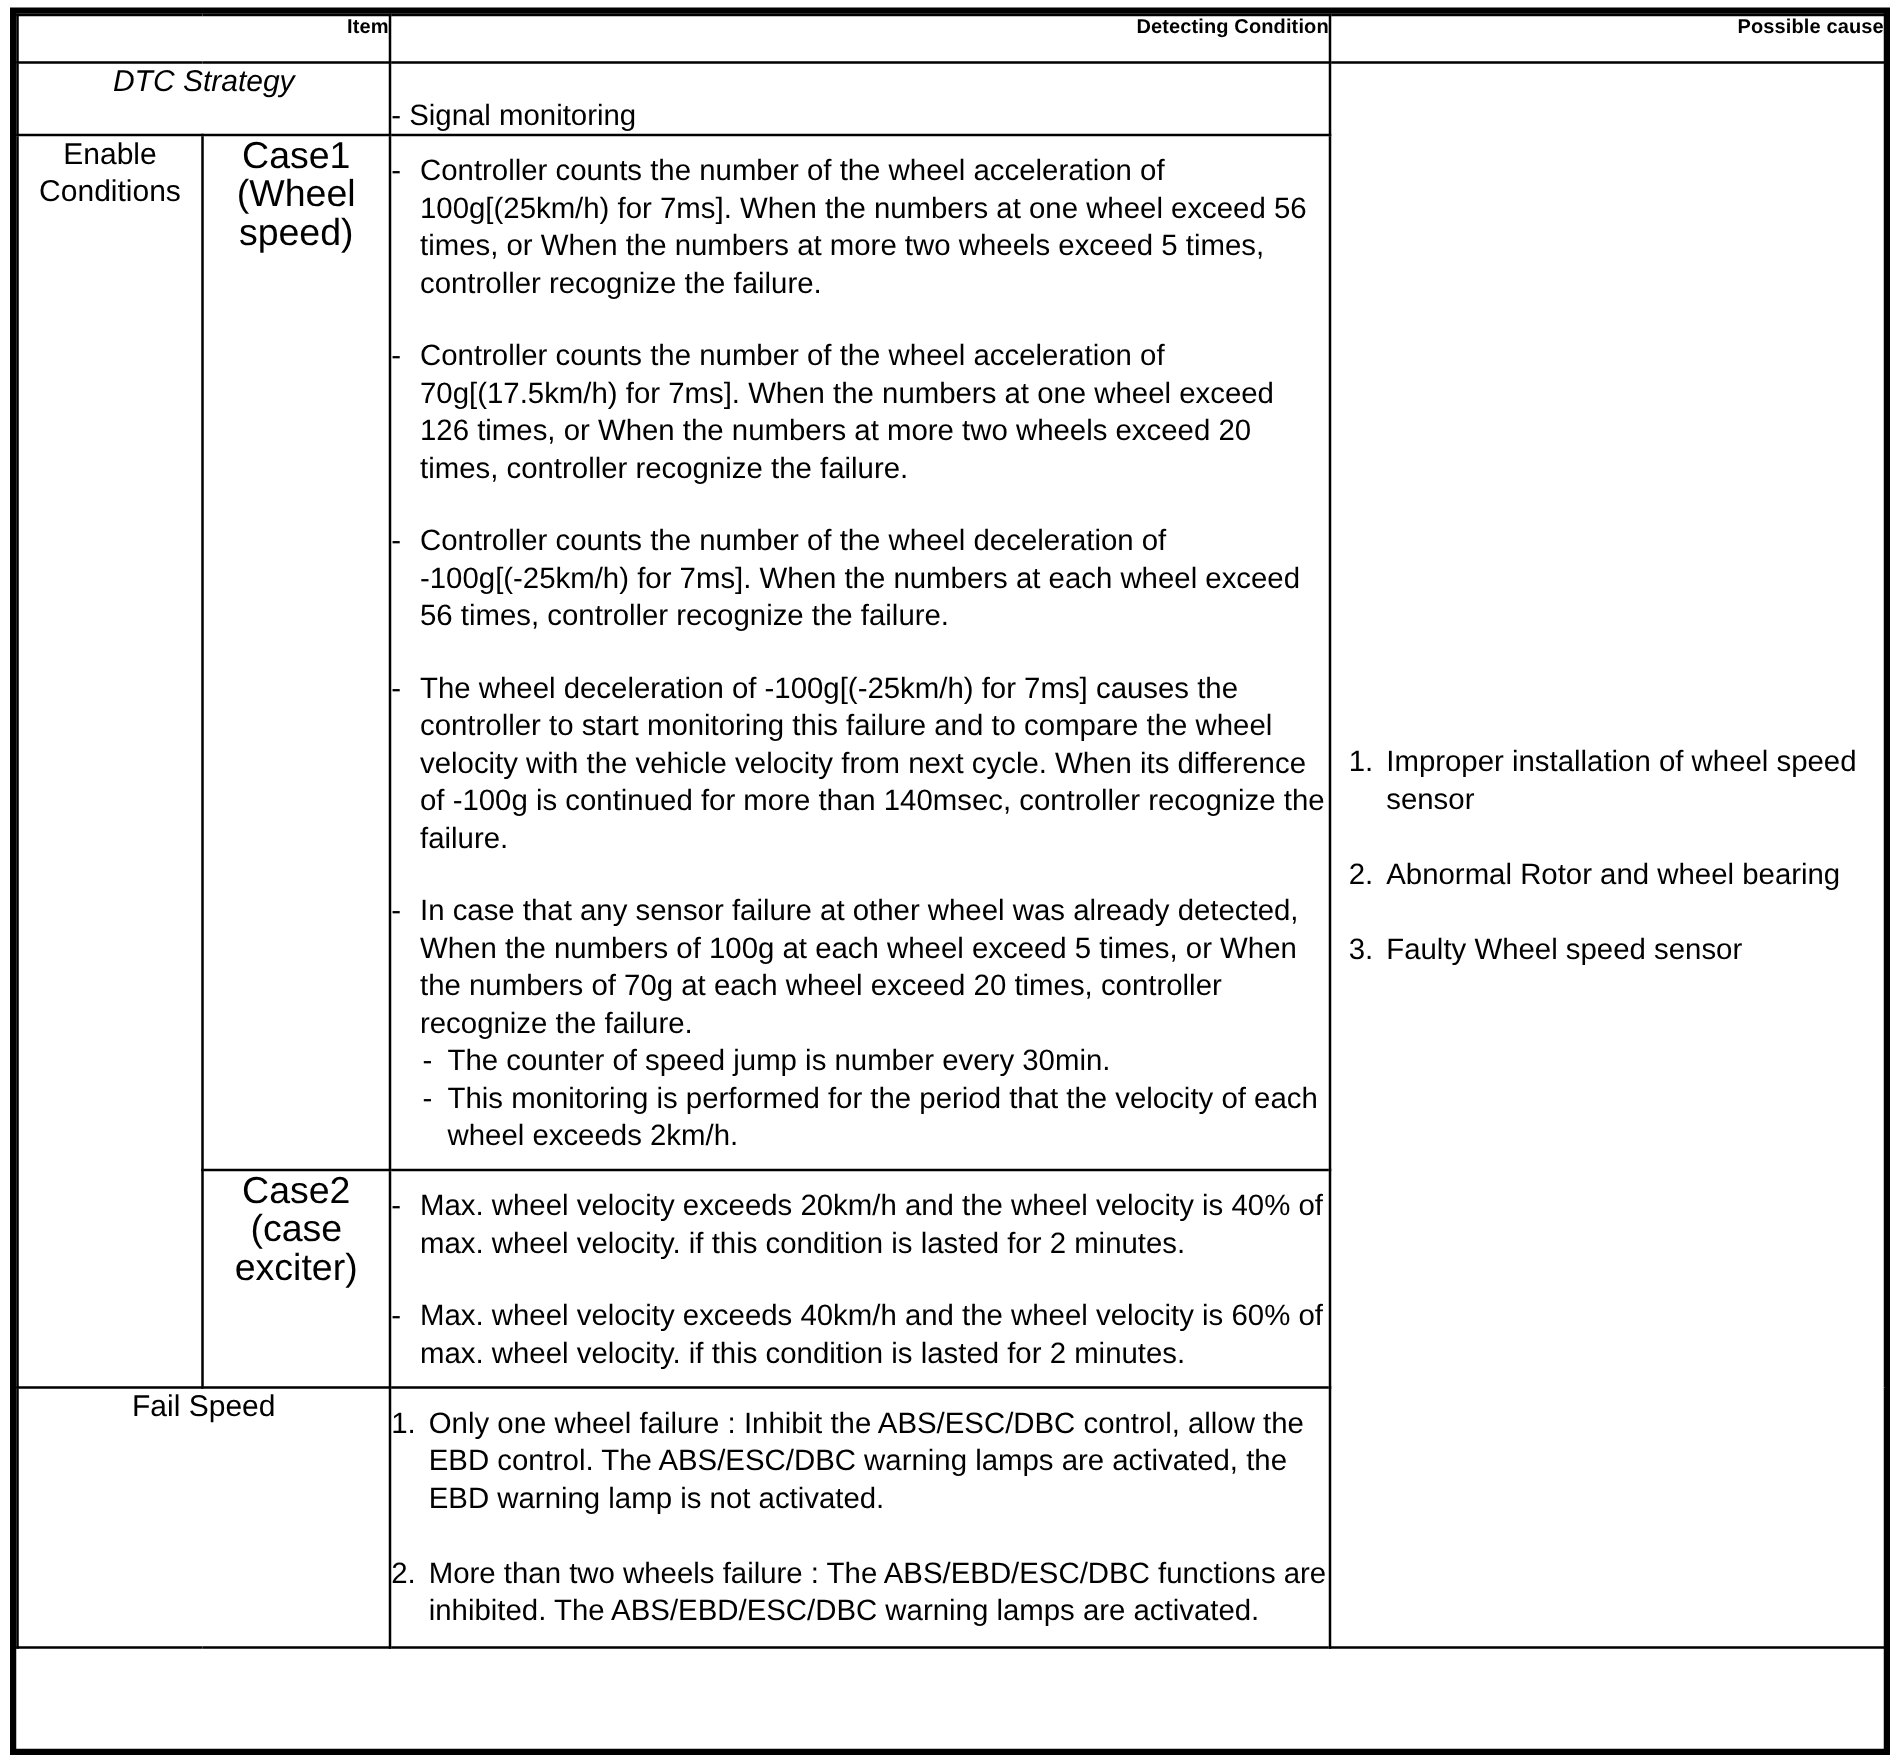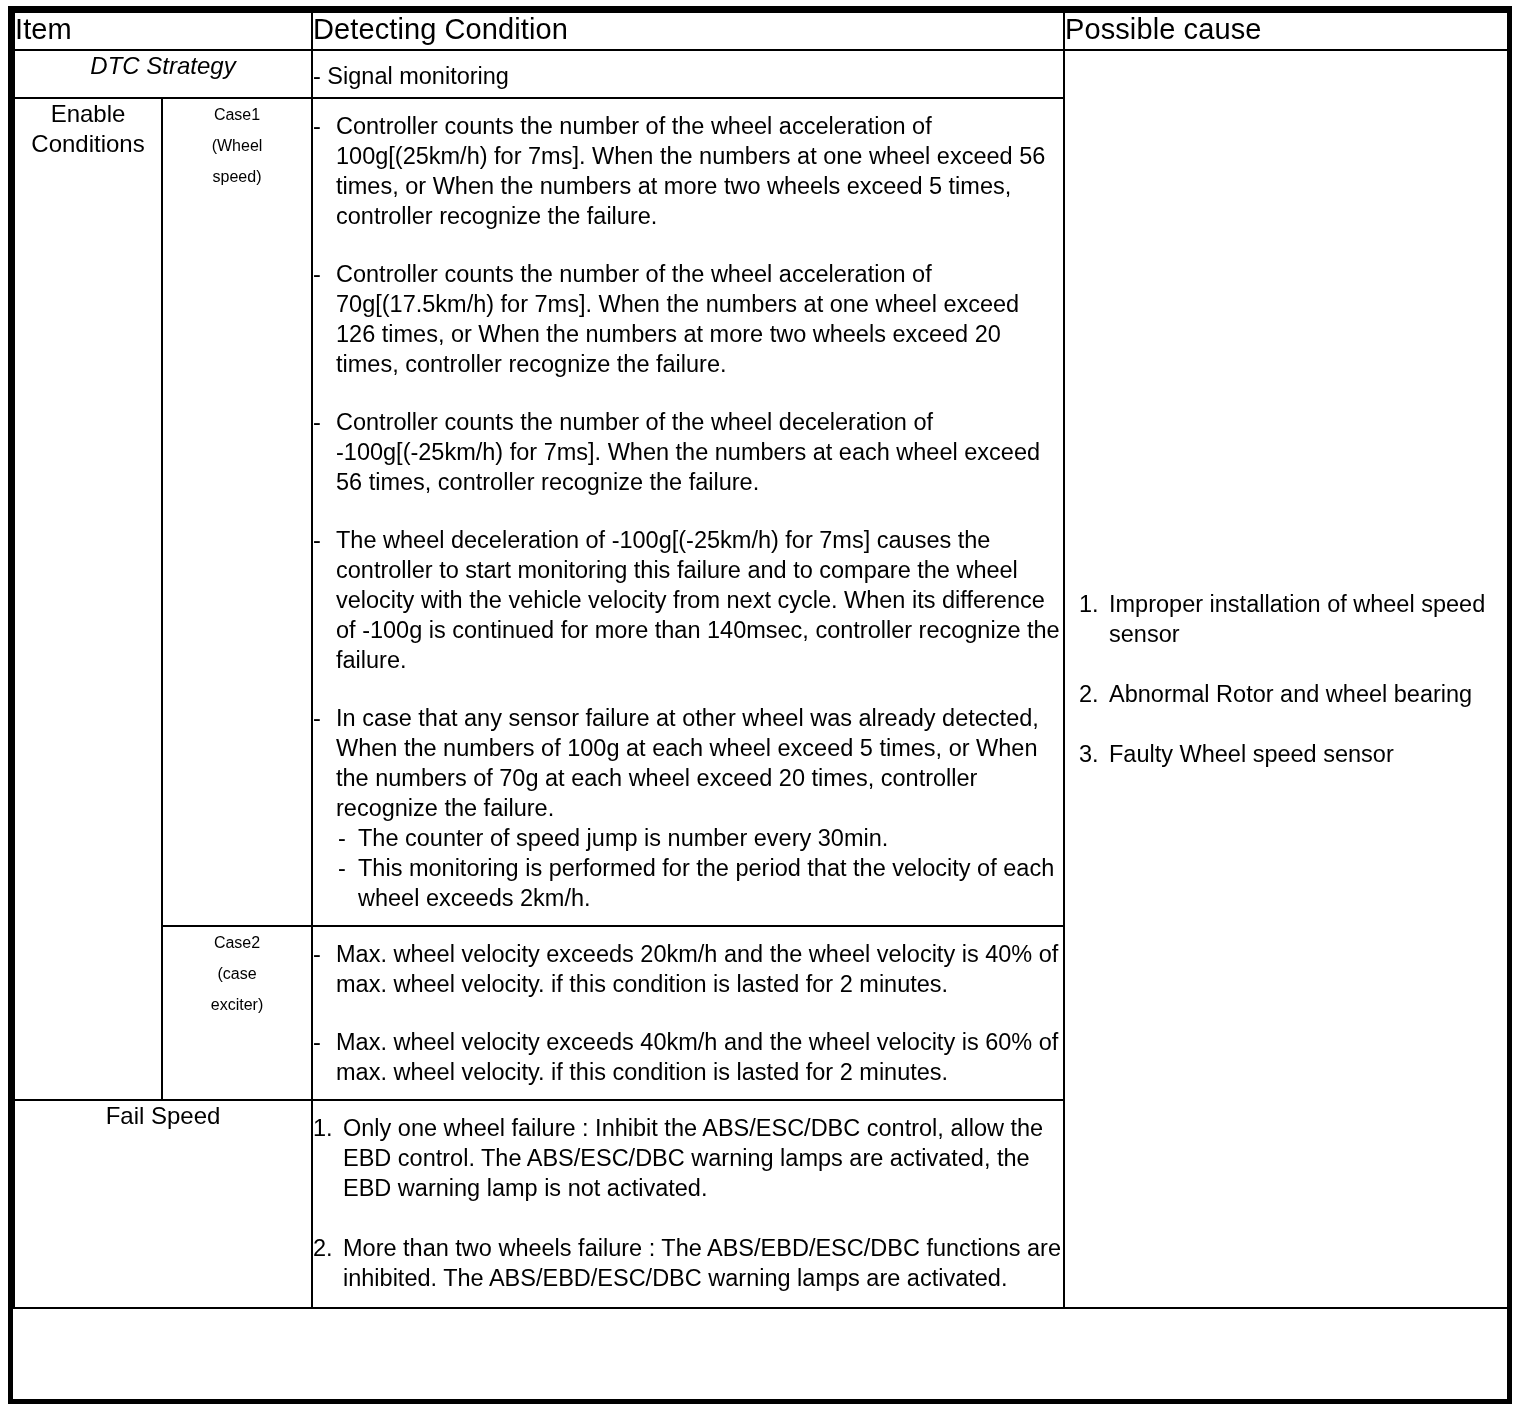--- a/index.html
+++ b/index.html
@@ -50,23 +50,23 @@
     background: #fff;
   }
 
   
   col.c-item-a { width: 148px; }
   col.c-item-b { width: 150px; }
   col.c-cond   { width: 752px; }
   col.c-cause  { width: 444px; }
 
   .hdr {
-    text-align: left;
-    font-size: 29px;
-    font-weight: normal;
+    text-align: right;
+    font-size: 16px;
+    font-weight: bold;
     letter-spacing: 0.1px;
     height: 36px;
     vertical-align: middle;
     padding: 2px 0 4px 0;
   }
 
   .cell-center {
     text-align: center;
     vertical-align: middle;
     font-size: 24px;
@@ -144,21 +144,21 @@
     line-height: 30px;
   }
   .cause-list > li {
     padding-left: 30px;
   }
   .cause-list > li + li {
     margin-top: 30px;
   }
 
   .case-label {
-    font-size: 16px;
+    font-size: 30px;
     line-height: 31px;
   }
 </style>
 </head>
 <body>
 
 <div class="sheet">
   <div class="outer-frame"></div>
 
   <table class="dtc-table">
@@ -171,21 +171,21 @@
     <tbody>
 
       <tr>
         <td class="hdr" colspan="2">Item</td>
         <td class="hdr">Detecting Condition</td>
         <td class="hdr">Possible cause</td>
       </tr>
 
       <tr>
         <td class="cell-center" colspan="2" style="height:46px;font-style:italic;">DTC Strategy</td>
-        <td class="cell-body" style="padding-top:10px;border-radius:10px;">- Signal monitoring</td>
+        <td class="cell-body" style="padding-top:26px;border-radius:10px;">- Signal monitoring</td>
         <td class="cell-body mid" rowspan="4" style="padding-left:14px;padding-right:10px;">
           <ol class="nlist cause-list">
             <li>
               <span class="num">1.</span>
               <span>Improper installation of wheel speed sensor</span>
             </li>
             <li>
               <span class="num">2.</span>
               <span>Abnormal Rotor and wheel bearing</span>
             </li>

